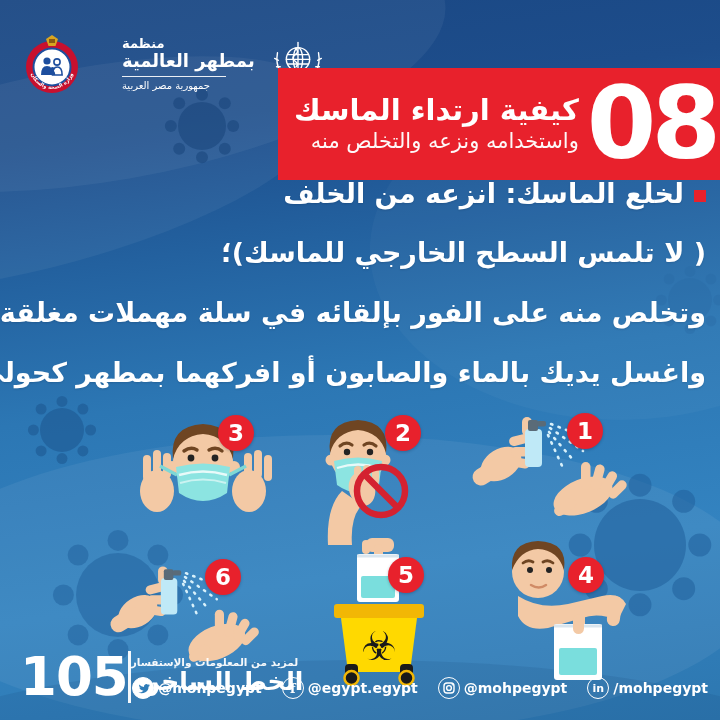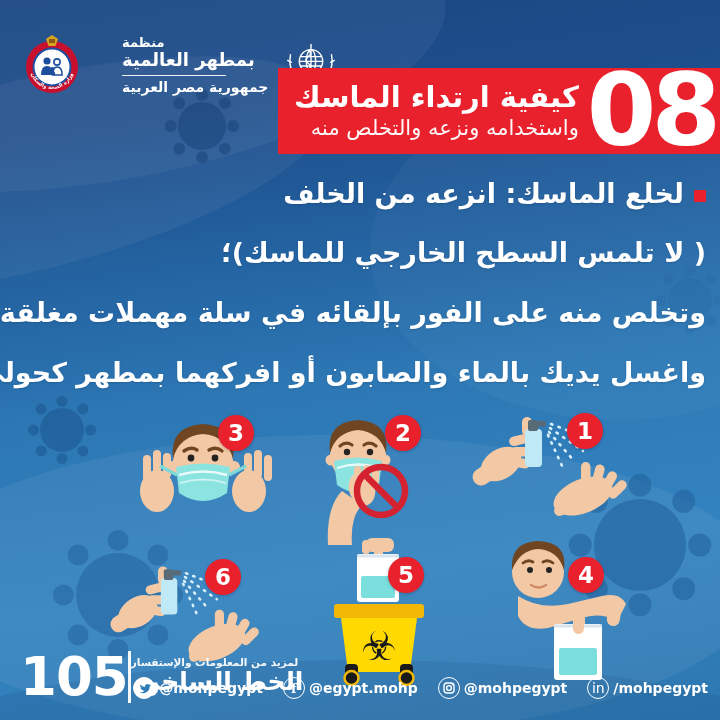--- a/index.html
+++ b/index.html
@@ -11,25 +11,25 @@
   }
   .bg-decor { position:absolute; inset:0; width:720px; height:720px; }
 
   
   .moh-logo { position:absolute; left:22px; top:34px; width:60px; height:62px; }
   .who-block { position:absolute; left:122px; top:36px; display:flex; align-items:center; gap:15px; }
   .who-texts { display:flex; flex-direction:column; align-items:flex-end; direction:rtl; color:#fff; }
   .who-l1 { font-size:13px; font-weight:bold; line-height:1.1; }
   .who-l2 { font-size:18px; font-weight:bold; line-height:1.15; }
   .who-divider { width:104px; height:1.5px; background:#fff; margin:4px 0 3px; opacity:.9; }
-  .who-country { font-size:14px; font-weight:bold; letter-spacing:.5px; }
+  .who-country { font-size:10px; font-weight:normal; letter-spacing:.5px; }
   .who-emblem { width:56px; height:56px; }
 
   
-  .banner { position:absolute; left:278px; right:0; top:68px; height:86px;
+  .banner { position:absolute; left:278px; right:0; top:68px; height:112px;
             background:#e8212c; display:flex; align-items:center; }
   .banner-texts { flex:1; direction:rtl; text-align:right; color:#fff; padding-right:2px; }
   .banner-title { font-size:29px; font-weight:bold; line-height:1.2; }
   .banner-subtitle { font-size:21px; line-height:1.25; opacity:.97;padding-left:22px; }
   .banner-number { font-size:100px; font-weight:bold; color:#fff; line-height:86px;
                    letter-spacing:-5px; padding:0 4px 0 6px; }
 
   
   .bline { position:absolute; right:14px; color:#fff; font-weight:bold; font-size:27px;
            direction:rtl; white-space:nowrap; text-shadow:0 1px 2px rgba(0,20,50,.15); }
@@ -52,21 +52,21 @@
   .hotline-info { font-size:10.5px; font-weight:bold; opacity:.95; }
   .hotline-label { font-size:25px; font-weight:bold; line-height:1.15;margin-left:8px; }
 
   .social { position:absolute; right:12px; top:677px; display:flex; align-items:center; gap:20px; }
   .social-item { display:flex; align-items:center; gap:4px; color:#fff;
                  font-size:14px; font-weight:bold; }
   .sicon { width:22px; height:22px; border:1.6px solid #fff; border-radius:50%;
            display:flex; align-items:center; justify-content:center; flex:none; }
   .sicon.filled { background:#fff; border-color:#fff; }
   .sicon .fb { font-size:13px; font-weight:bold; color:#fff; font-family:"DejaVu Serif", serif; }
-  .sicon .in { font-size:14px; font-weight:normal; color:#fff; letter-spacing:0; }
+  .sicon .in { font-size:11px; font-weight:bold; color:#fff; letter-spacing:0; }
 </style>
 </head>
 <body>
 
 <div class="canvas">
 
   <svg class="bg-decor" viewBox="0 0 720 720">
     <defs>
       <g id="vir">
         <circle cx="0" cy="0" r="20"></circle>
@@ -350,21 +350,21 @@
         <svg width="13" height="11" viewBox="0 0 14 11">
             <path fill="#2e7cb8" d="M1.5,10 Q5,10 7,8 Q3,7 2.5,4.5 L4,4.7 Q1.8,3.5 2.2,1.2 Q4.5,3.6 7.5,3.8 Q7.2,1.5 9.2,0.8 Q10.6,0.3 11.8,1.5 L13.5,0.9 L12.6,2.4 L14,2.1 Q13.3,3.2 12.4,3.7 Q12.6,8 9,9.6 Q5.5,11.2 1.5,10 Z"></path>
           </svg>
       </span>
       <span>@mohpegypt</span>
     </div>
     <div class="social-item">
       <span class="sicon">
           <span class="fb">f</span>
         </span>
-      <span>@egypt.mohp</span>
+      <span>@egypt.egypt</span>
     </div>
     <div class="social-item">
       <span class="sicon">
         <svg width="12" height="12" viewBox="0 0 12 12" fill="none" stroke="#fff" stroke-width="1.4">
           <rect x="1" y="1" width="10" height="10" rx="3"></rect>
             <circle cx="6" cy="6" r="2.4"></circle>
             <circle cx="9.3" cy="2.8" r="0.7" fill="#fff" stroke="none"></circle>
         </svg>
       </span>
       <span>@mohpegypt</span>

